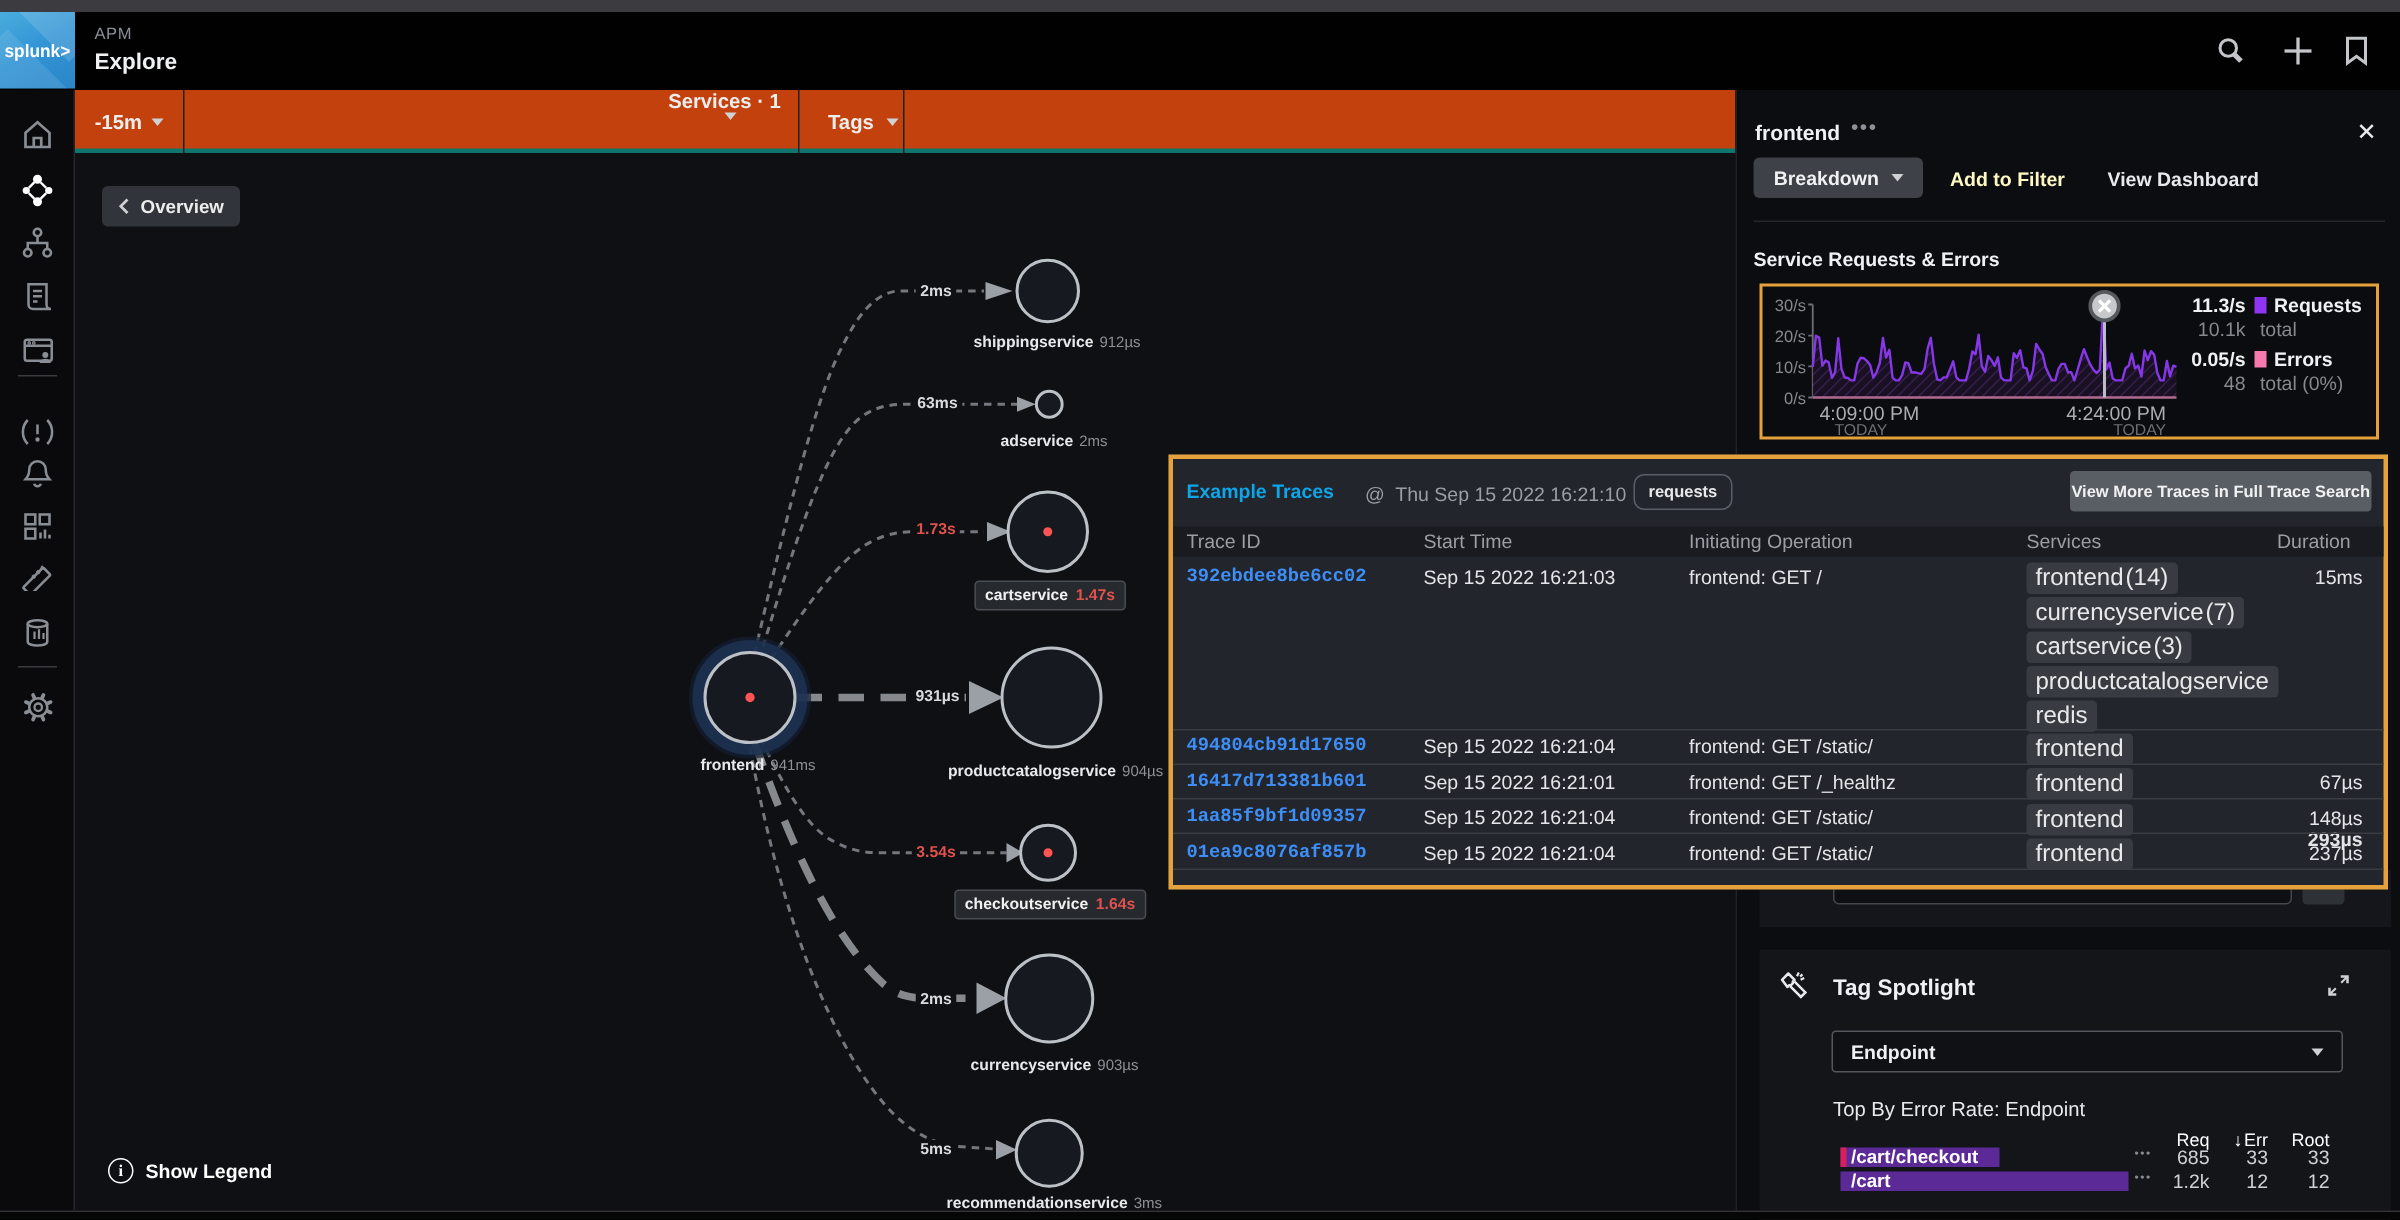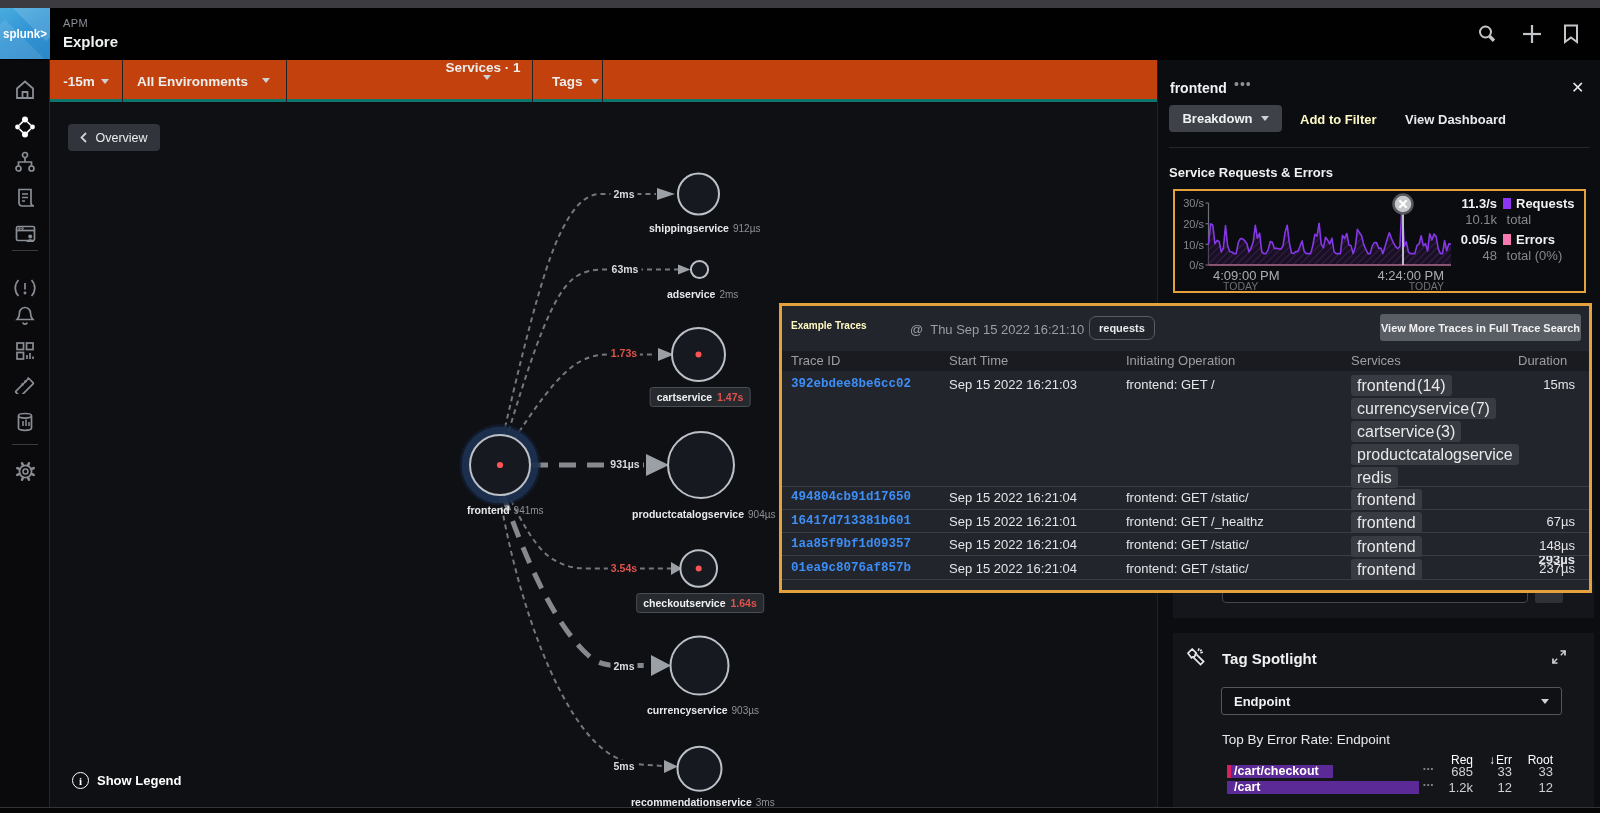--- a/index.html
+++ b/index.html
@@ -20,21 +20,21 @@
 #sidebar { left:0; top:60px; width:50px; height:747px; background:#0a0a0c; border-right:1px solid #26262a; }
 .sbicon { position:absolute; left:0; width:50px; height:36px; display:flex; align-items:center; justify-content:center; color:#898d94; }
 .sbdiv { position:absolute; left:12px; width:26px; height:1px; background:#3a3a3f; }
 
 #toolbar { left:50px; top:60px; width:1107px; height:42px; background:#c2410c; border-bottom:3px solid #0f766e; color:#e8e9ea; }
 .tbsec { position:absolute; top:0; height:42px; border-right:1px solid #232327; display:flex; align-items:center; }
 .tbsec b { font-size:13.5px; font-weight:bold; color:#eceded; }
 .caret { display:inline-block; width:0; height:0; border-left:4.5px solid transparent; border-right:4.5px solid transparent; border-top:5.5px solid #cfd1d4; margin-left:8px; }
 
 #map { left:50px; top:102px; width:1107px; height:705px; background:#0e1014; }
-#ovbtn { left:18px; top:22px; width:92px; height:27px; background:#31343a; border-radius:4px; color:#eceded; font-size:12.5px; font-weight:normal; display:flex; align-items:center; justify-content:center; }
+#ovbtn { left:18px; top:22px; width:92px; height:27px; background:#31343a; border-radius:4px; color:#eceded; font-size:12.5px; font-weight:bold; display:flex; align-items:center; justify-content:center; }
 .nlabel { position:absolute; white-space:nowrap; font-size:10.5px; color:#e8e9ea; font-weight:bold; }
 .nlabel .ms { font-weight:normal; color:#8d9096; font-size:10px; margin-left:4px; }
 .elabel { position:absolute; white-space:nowrap; font-size:10.5px; color:#dadbde; font-weight:bold; background:#0e1014; padding:0 3px; transform:translate(-50%,-50%); }
 .elabel.red { color:#e0524e; }
 .badge { position:absolute; white-space:nowrap; font-size:10.5px; font-weight:bold; color:#f0f1f2; background:#26292e; border:1px solid #4a4d53; border-radius:3px; padding:3px 6px; transform:translateX(-50%); }
 .badge .red { color:#e0524e; margin-left:5px; }
 #showlegend { left:22px; top:670px; color:#fff; font-size:13px; font-weight:bold; display:flex; align-items:center; }
 #showlegend .i { width:17px; height:17px; border:1.5px solid #fff; border-radius:50%; margin-right:8px; display:flex; align-items:center; justify-content:center; font-size:11px; font-weight:bold; font-family:"Liberation Serif",serif; }
 
 #rpanel { left:1157px; top:60px; width:443px; height:747px; background:#0c0d10; border-left:1px solid #222226; }
@@ -53,21 +53,21 @@
 #ts-dd { left:48px; top:54px; width:341px; height:28px; border:1px solid #53565c; border-radius:3px; background:#101114; color:#f0f1f2; font-size:13px; font-weight:bold; display:flex; align-items:center; padding:0 12px; }
 #ts-top { left:49px; top:99px; font-size:13.5px; color:#e8e9ea; }
 .ts-h { position:absolute; top:120px; color:#ffffff; font-size:12px; }
 .tsbar { position:absolute; height:13px; background:#5c2a96; }
 .tsbar .tip { position:absolute; left:0; top:0; width:4px; height:13px; background:#d61f5c; }
 .tsbar span { position:absolute; left:7px; top:-1px; font-size:12.5px; font-weight:bold; color:#fff; white-space:nowrap; }
 .tsv { position:absolute; color:#cdd0d4; font-size:13px; text-align:right; width:40px; }
 .tsdots { position:absolute; color:#85888e; font-size:8px; letter-spacing:1px; }
 
 #traces { left:779px; top:303px; width:813px; height:290px; background:#22252b; border:3px solid #e5a13c; color:#e8e9ea; }
-#tr-title { left:9px; top:14px; font-size:10px; font-weight:bold; color:#fef9c3; }
+#tr-title { left:9px; top:14px; font-size:13px; font-weight:bold; color:#0ea5e9; }
 #tr-time { left:128px; top:16px; font-size:13px; color:#9b9ea4; }
 #tr-chip { left:307px; top:10px; height:24px; border:1px solid #5a5e66; border-radius:7px; color:#e8e9ea; font-size:11px; font-weight:bold; padding:0 9px; display:flex; align-items:center; }
 #tr-btn { left:598px; top:8px; width:201px; height:27px; background:#595d64; border-radius:3px; color:#f0f1f2; font-size:11px; font-weight:bold; display:flex; align-items:center; justify-content:center; white-space:nowrap; }
 #tr-head { left:0px; top:45px; width:807px; height:20px; background:#191b20; }
 .trh { position:absolute; top:47px; font-size:13px; color:#9b9ea4; }
 .trc { position:absolute; font-size:13px; color:#e4e5e8; white-space:nowrap; }
 .trid { font-family:"Liberation Mono",monospace; font-weight:bold; color:#3e8ef7; font-size:12.5px; }
 .trrow { position:absolute; left:0; width:807px; height:1px; background:#3a3d43; }
 .chip { position:absolute; background:#383b42; border-radius:3px; color:#e8e9ea; font-size:16px; padding:1.5px 6px; white-space:nowrap; }
 .trd { position:absolute; text-align:right; width:70px; font-size:13px; color:#e4e5e8; }
@@ -188,24 +188,20 @@
           <circle cx="12" cy="12" r="6.3" stroke-width="1.8"></circle>
           <circle cx="12" cy="12" r="2.6" stroke-width="1.6"></circle>
           <path d="M18.3 14.6 L20.6 15.6 M14.6 18.3 L15.6 20.6 M9.4 18.3 L8.4 20.6 M5.7 14.6 L3.4 15.6 M5.7 9.4 L3.4 8.4 M9.4 5.7 L8.4 3.4 M14.6 5.7 L15.6 3.4 M18.3 9.4 L20.6 8.4" stroke-width="2.6" stroke-linecap="round"></path>
         </svg>
       </div>
   </div>
   <div class="abs" id="toolbar">
     <div class="tbsec" style="left:0;width:73px;justify-content:center;">
         <b>-15m</b>
         <span class="caret" style="margin-left:6px;"></span>
-      </div>
-    <div class="tbsec" style="left:73px;width:164px;padding-left:14px;">
-        <b>All Environments</b>
-        <span class="caret" style="position:absolute;right:16px;top:18px;"></span>
       </div>
     <div class="tbsec" style="left:368px;width:115px;padding-left:16px;flex-direction:column;">
         <b>Services · 1</b>
         <span class="caret"></span>
       </div>
     <div class="tbsec" style="left:483px;width:70px;padding-left:19px;">
         <b>Tags</b>
         <span class="caret"></span>
       </div>
   </div>

